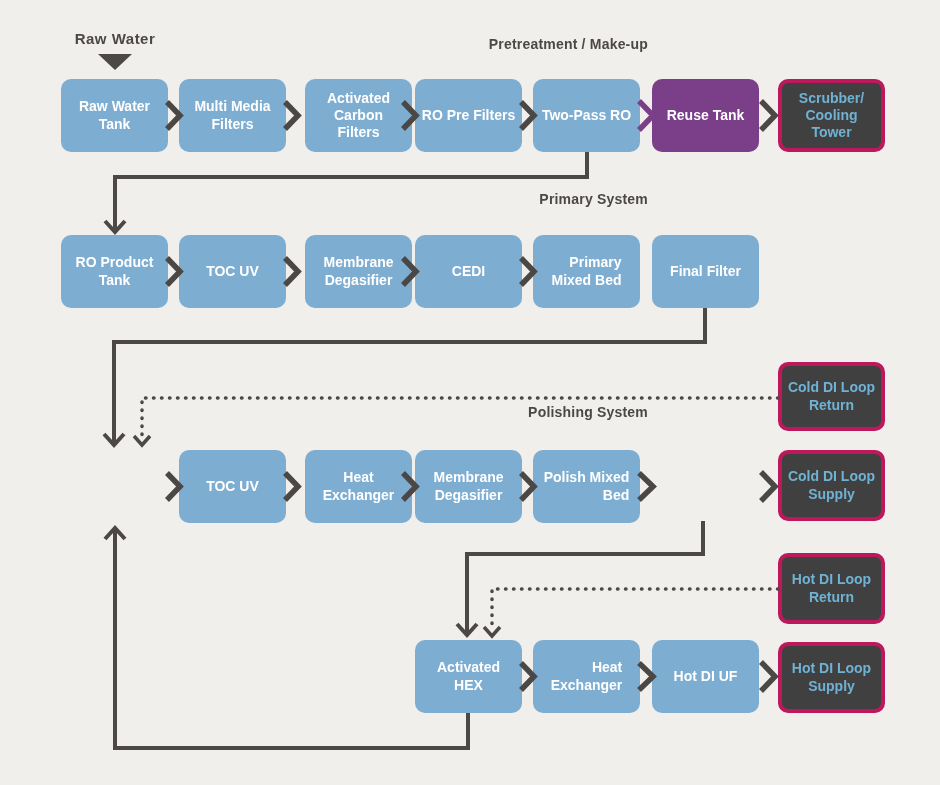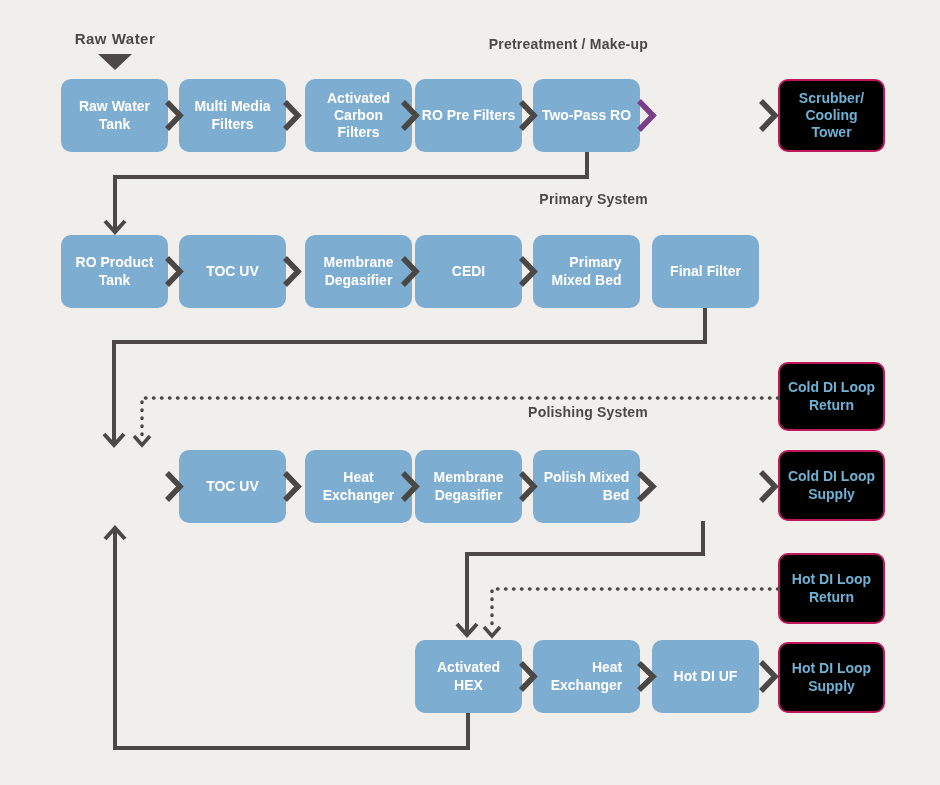--- a/index.html
+++ b/index.html
@@ -41,22 +41,22 @@
     font-size:14px; font-weight:bold; line-height:1.22;
     color:#ffffff;
     white-space:pre-line;
     z-index:2;
     box-sizing:border-box;
     padding:2px 4px;
   }
   .blue   { background:#7EADD2; }
   .purple { background:#7B3E88; }
   .outline {
-    background:#000000;
-    border:2px solid #be185d;
+    background:#404040;
+    border:4px solid #be185d;
     color:#6FB2D4;
   }
   
   .c1 { left:61px; }  .c2 { left:179px; } .c3 { left:305px; }
   .c4 { left:415px; } .c5 { left:533px;text-align:right; } .c6 { left:652px; }
   .c7 { left:778px; }
   
   .r1 { top:79px; }  .r2 { top:235px; } .r3 { top:450px; } .r4 { top:640px; }
   .loop-return-cold { top:362px; height:69px; }
   .loop-supply-cold { top:450px; height:71px; }
@@ -76,20 +76,21 @@
 
   <div class="box blue c1 r1">Raw Water
 Tank</div>
   <div class="box blue c2 r1">Multi Media
 Filters</div>
   <div class="box blue c3 r1">Activated
 Carbon
 Filters</div>
   <div class="box blue c4 r1">RO Pre Filters</div>
   <div class="box blue c5 r1">Two-Pass RO</div>
+  <div class="box purple c6 r1">Reuse Tank</div>
   <div class="box outline c7 r1">Scrubber/
 Cooling
 Tower</div>
 
   <div class="box blue c1 r2">RO Product
 Tank</div>
   <div class="box blue c2 r2">TOC UV</div>
   <div class="box blue c3 r2">Membrane
 Degasifier</div>
   <div class="box blue c4 r2">CEDI</div>

